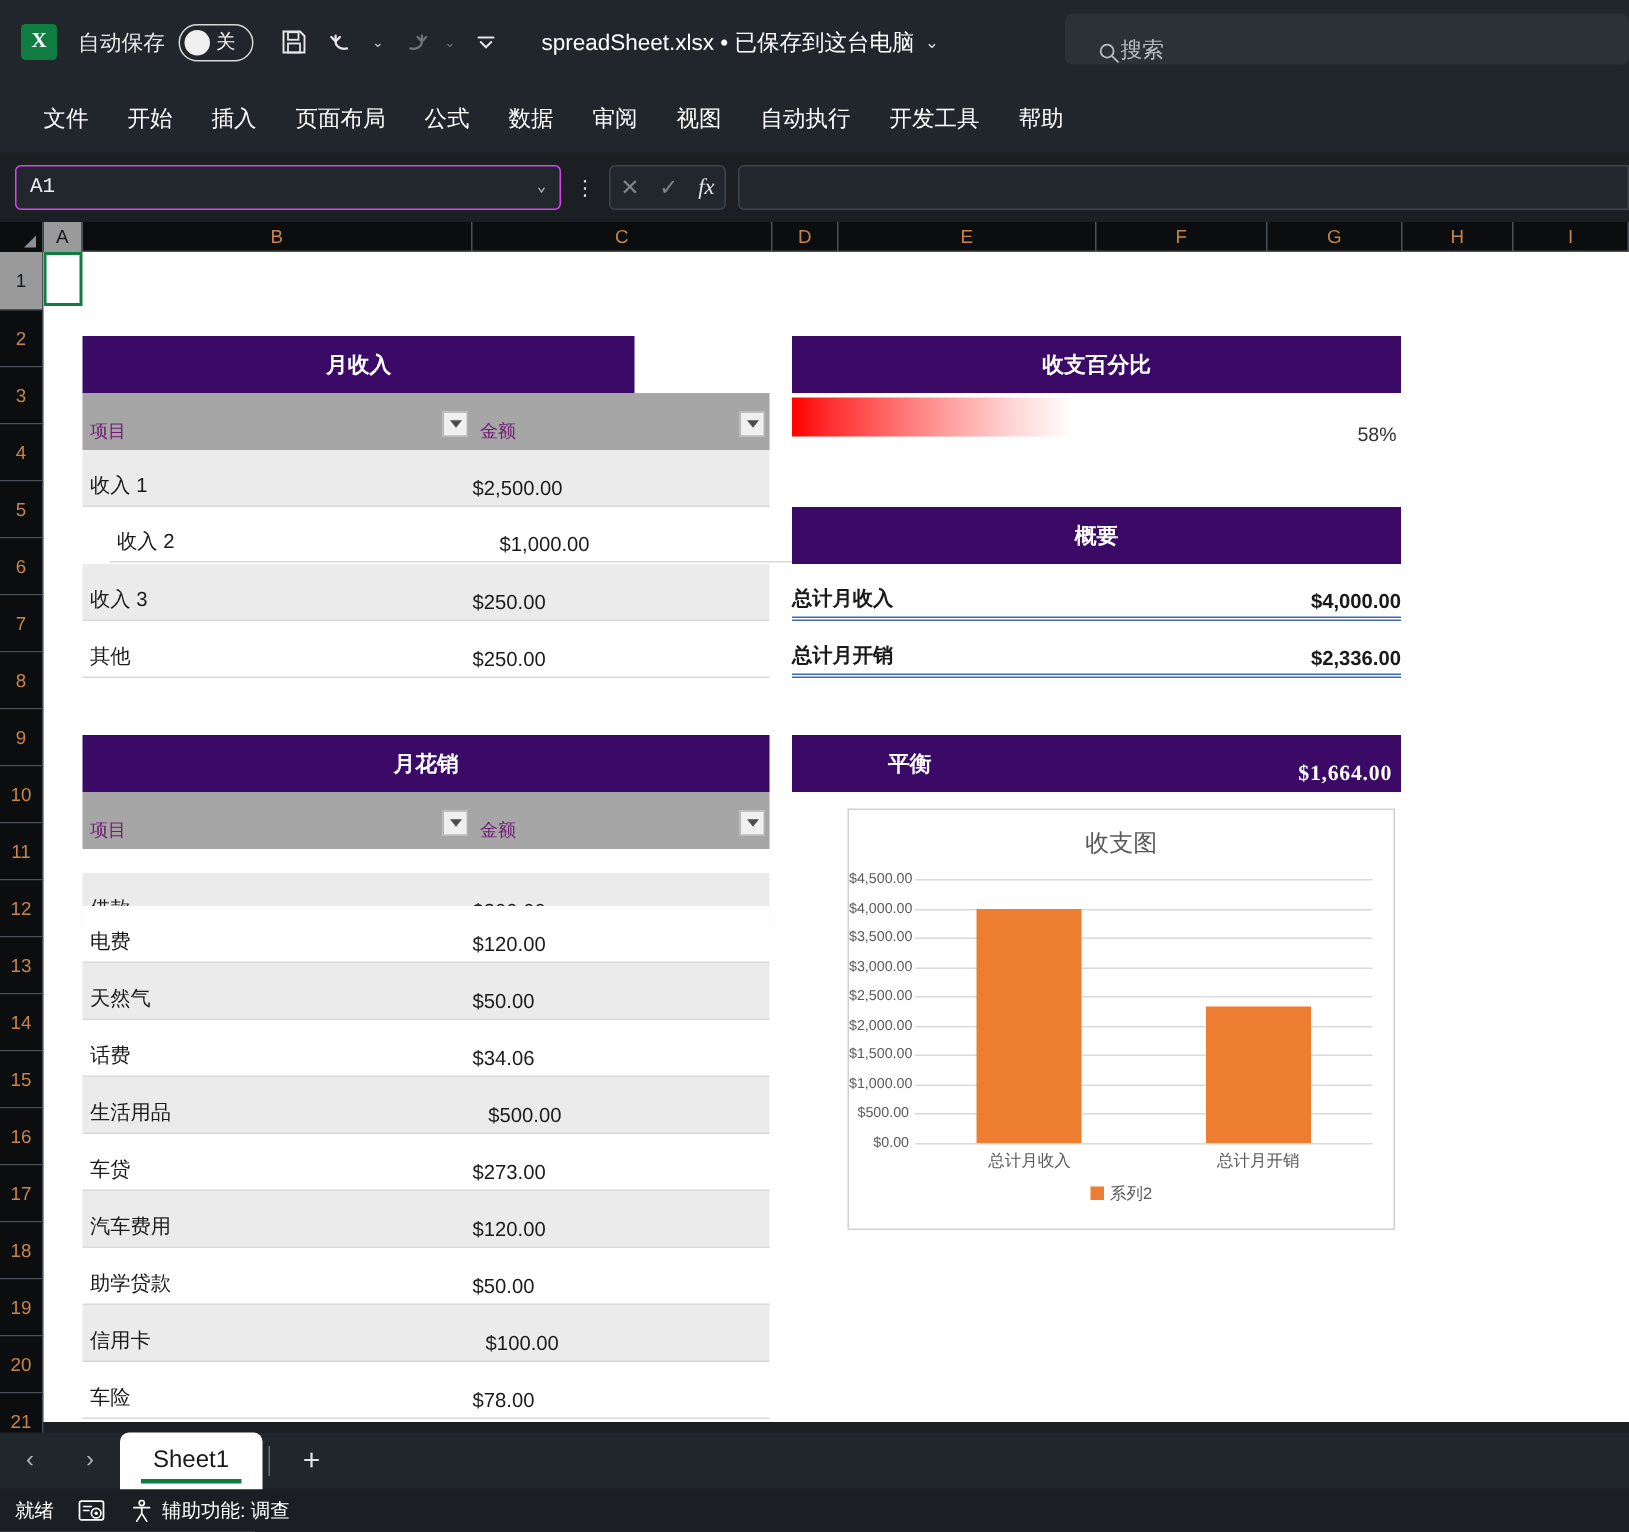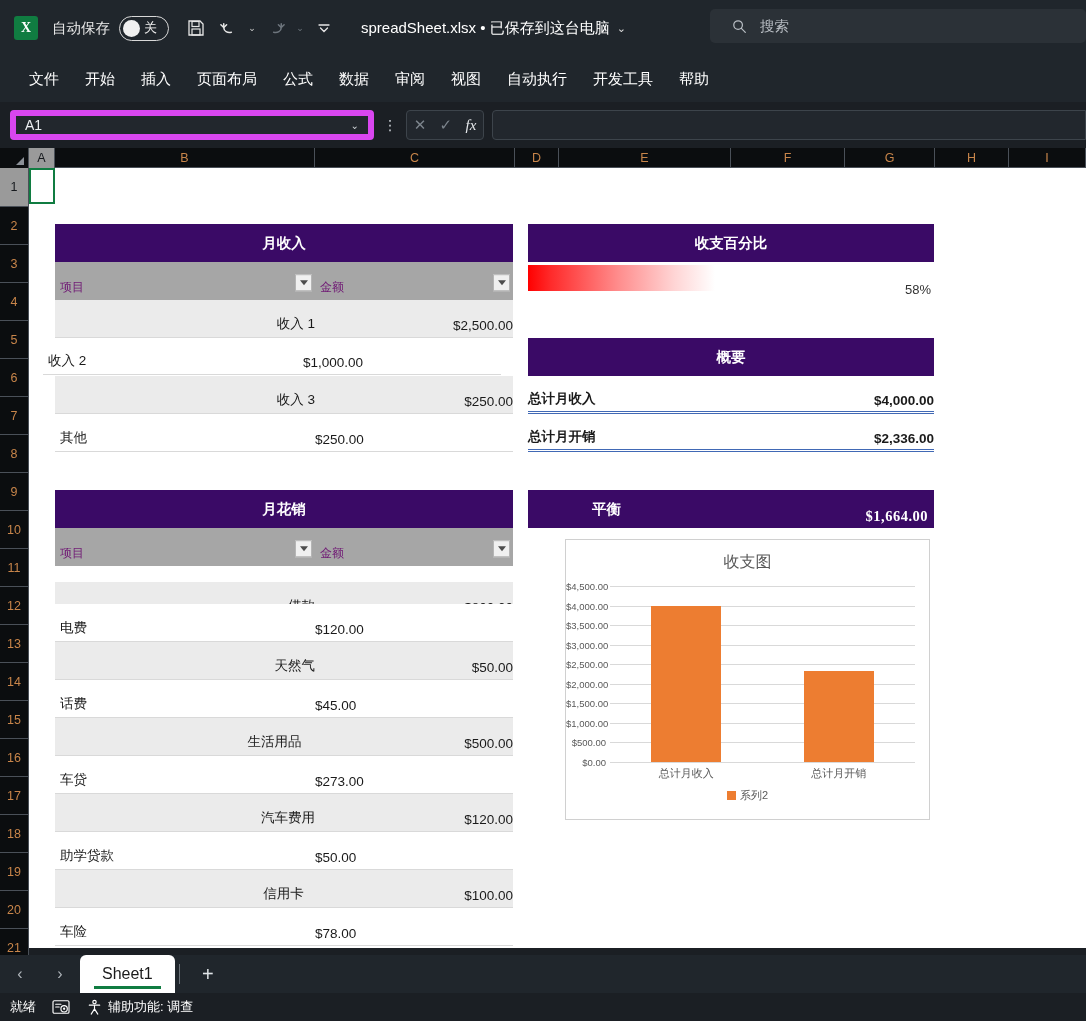--- a/index.html
+++ b/index.html
@@ -43,44 +43,45 @@
   .caret { font-size: 9px; color:#d0d0d0; width:14px; text-align:center; }
   .caret.dim { color:#6d757d; }
   .doctitle {
     color: #ffffff; font-size: 15px; margin-left: 22px;
     display:flex; align-items:center; gap:7px; white-space:nowrap;
   }
   .doctitle .chev { font-size: 11px; color:#dcdcdc; }
   .searchbox {
     position:absolute; left: 710px; top: 9px; width: 376px; height: 34px;
     background: #2b3137; border-radius: 5px;
-    display:flex; align-items:center; padding-left: 22px; gap: 13px;
+    display:flex; align-items:flex-end; padding-left: 22px; 
   }
   .searchbox .sstr { color:#b9bec4; font-size: 14.5px; }
 
   
   .ribbon {
     position:absolute; left:0; top:56px; width:1086px; height:46px;
     background:#20262c; display:flex; align-items:center; padding-left: 18px; gap: 4px;
   }
   .rtab {
     color:#ffffff; font-size: 15px; padding: 5px 11px; border-radius:4px;
     white-space:nowrap;
   }
 
   
   .fbar {
     position:absolute; left:0; top:102px; width:1086px; height:46px;
     background:#1b1f24; display:flex; align-items:center;
   }
   .namebox {
     margin-left: 10px; width: 364px; height: 30px;
-    border:6px solid #d946ef; border-radius:4px; background:#22272d;
+    border:1px solid #d946ef; border-radius:4px; background:#22272d;
     display:flex; align-items:center; justify-content:space-between;
     padding: 0 9px;
+    font-family: Liberation Mono, monospace;
   }
   .namebox .nb-txt { color:#eceff2; font-size:14px; }
   .namebox .nb-chev { color:#d0d4d8; font-size:10px; }
   .dots { color:#cfd4d9; font-size:14px; margin:0 9px; letter-spacing:0; }
   .fbtns {
     width: 78px; height: 30px; border:1px solid #3d444b; border-radius:4px;
     background:#22272d; display:flex; align-items:center; justify-content:space-around;
     color:#7d858d; font-size:15px;
   }
   .fbtns .fx { color:#e4e7ea; font-style:italic; font-family:"Liberation Serif",serif; font-weight:normal;}
@@ -153,21 +154,21 @@
   .fbtn::after {
     content:""; border-left:4px solid transparent; border-right:4px solid transparent;
     border-top:5px solid #4d4d4d;
   }
 
   
   .trow {
     position:absolute; display:flex; align-items:flex-end;
     border-bottom:1px solid #d9d9d9;
   }
-  .trow.odd { background:#ebebeb;text-align:right; }
+  .trow.odd { background:#ebebeb; }
   .trow.even { background:#ffffff; }
   .tcell-name { font-size:13.5px; color:#1a1a1a; padding-left:5px; padding-bottom:4px; }
   .tcell-amt  { font-size:13.5px; color:#1a1a1a; padding-bottom:4px; }
 
   
   .databar-cell {
     position:absolute; background:#fff; overflow:hidden;
   }
   .databar {
     position:absolute; left:0; top:3px; height:26px;
@@ -358,39 +359,39 @@
       <div class="rh" style="height: 38px;">18</div>
       <div class="rh" style="height: 38px;">19</div>
       <div class="rh" style="height: 38px;">20</div>
       <div class="rh" style="height: 38px;">21</div>
     </div>
 
   <div class="sheet">
 
     <div class="cellA1"></div>
 
-    <div class="phdr" style="left:26px; top:56px; width:458px; height:38px;">月收入</div>
+    <div class="phdr" style="left:26px; top:56px; width:368px; height:38px;">月收入</div>
 
     <div class="thdr" style="left:26px; top:94px; width:458px; height:38px;">
       <div class="thcell" style="width:260px;">
         <span class="lbl">项目</span>
         <span class="fbtn"></span>
       </div>
       <div class="thcell" style="width:198px;">
         <span class="lbl">金额</span>
         <span class="fbtn"></span>
       </div>
     </div>
 
     <div id="income-rows">
         <div class="trow odd" style="left: 26px; top: 132px; width: 458px; height: 38px;">
           <div class="tcell-name" style="width: 260px;">收入 1</div>
           <div class="tcell-amt" style="width: 198px;">$2,500.00</div>
         </div>
-        <div class="trow even" style="left: 14px; top: 170px; width: 458px; height: 37px;">
+        <div class="trow even" style="left: 44px; top: 170px; width: 458px; height: 37px;">
           <div class="tcell-name" style="width: 260px;">收入 2</div>
           <div class="tcell-amt" style="width: 198px;">$1,000.00</div>
         </div>
         <div class="trow odd" style="left: 26px; top: 208px; width: 458px; height: 38px;">
           <div class="tcell-name" style="width: 260px;">收入 3</div>
           <div class="tcell-amt" style="width: 198px;">$250.00</div>
         </div>
         <div class="trow even" style="left: 26px; top: 246px; width: 458px; height: 38px;">
           <div class="tcell-name" style="width: 260px;">其他</div>
           <div class="tcell-amt" style="width: 198px;">$250.00</div>
@@ -418,21 +419,21 @@
         <div class="trow even" style="left: 26px; top: 436px; width: 458px; height: 38px;">
           <div class="tcell-name" style="width: 260px;">电费</div>
           <div class="tcell-amt" style="width: 198px;">$120.00</div>
         </div>
         <div class="trow odd" style="left: 26px; top: 474px; width: 458px; height: 38px;">
           <div class="tcell-name" style="width: 260px;">天然气</div>
           <div class="tcell-amt" style="width: 198px;">$50.00</div>
         </div>
         <div class="trow even" style="left: 26px; top: 512px; width: 458px; height: 38px;">
           <div class="tcell-name" style="width: 260px;">话费</div>
-          <div class="tcell-amt" style="width: 198px;">$45.00</div>
+          <div class="tcell-amt" style="width: 198px;">$34.06</div>
         </div>
         <div class="trow odd" style="left: 26px; top: 550px; width: 458px; height: 38px; gap: 24px;">
           <div class="tcell-name" style="width: 260px;">生活用品</div>
           <div class="tcell-amt" style="width: 198px;">$500.00</div>
         </div>
         <div class="trow even" style="left: 26px; top: 588px; width: 458px; height: 38px;">
           <div class="tcell-name" style="width: 260px;">车贷</div>
           <div class="tcell-amt" style="width: 198px;">$273.00</div>
         </div>
         <div class="trow odd" style="left: 26px; top: 626px; width: 458px; height: 38px;">

